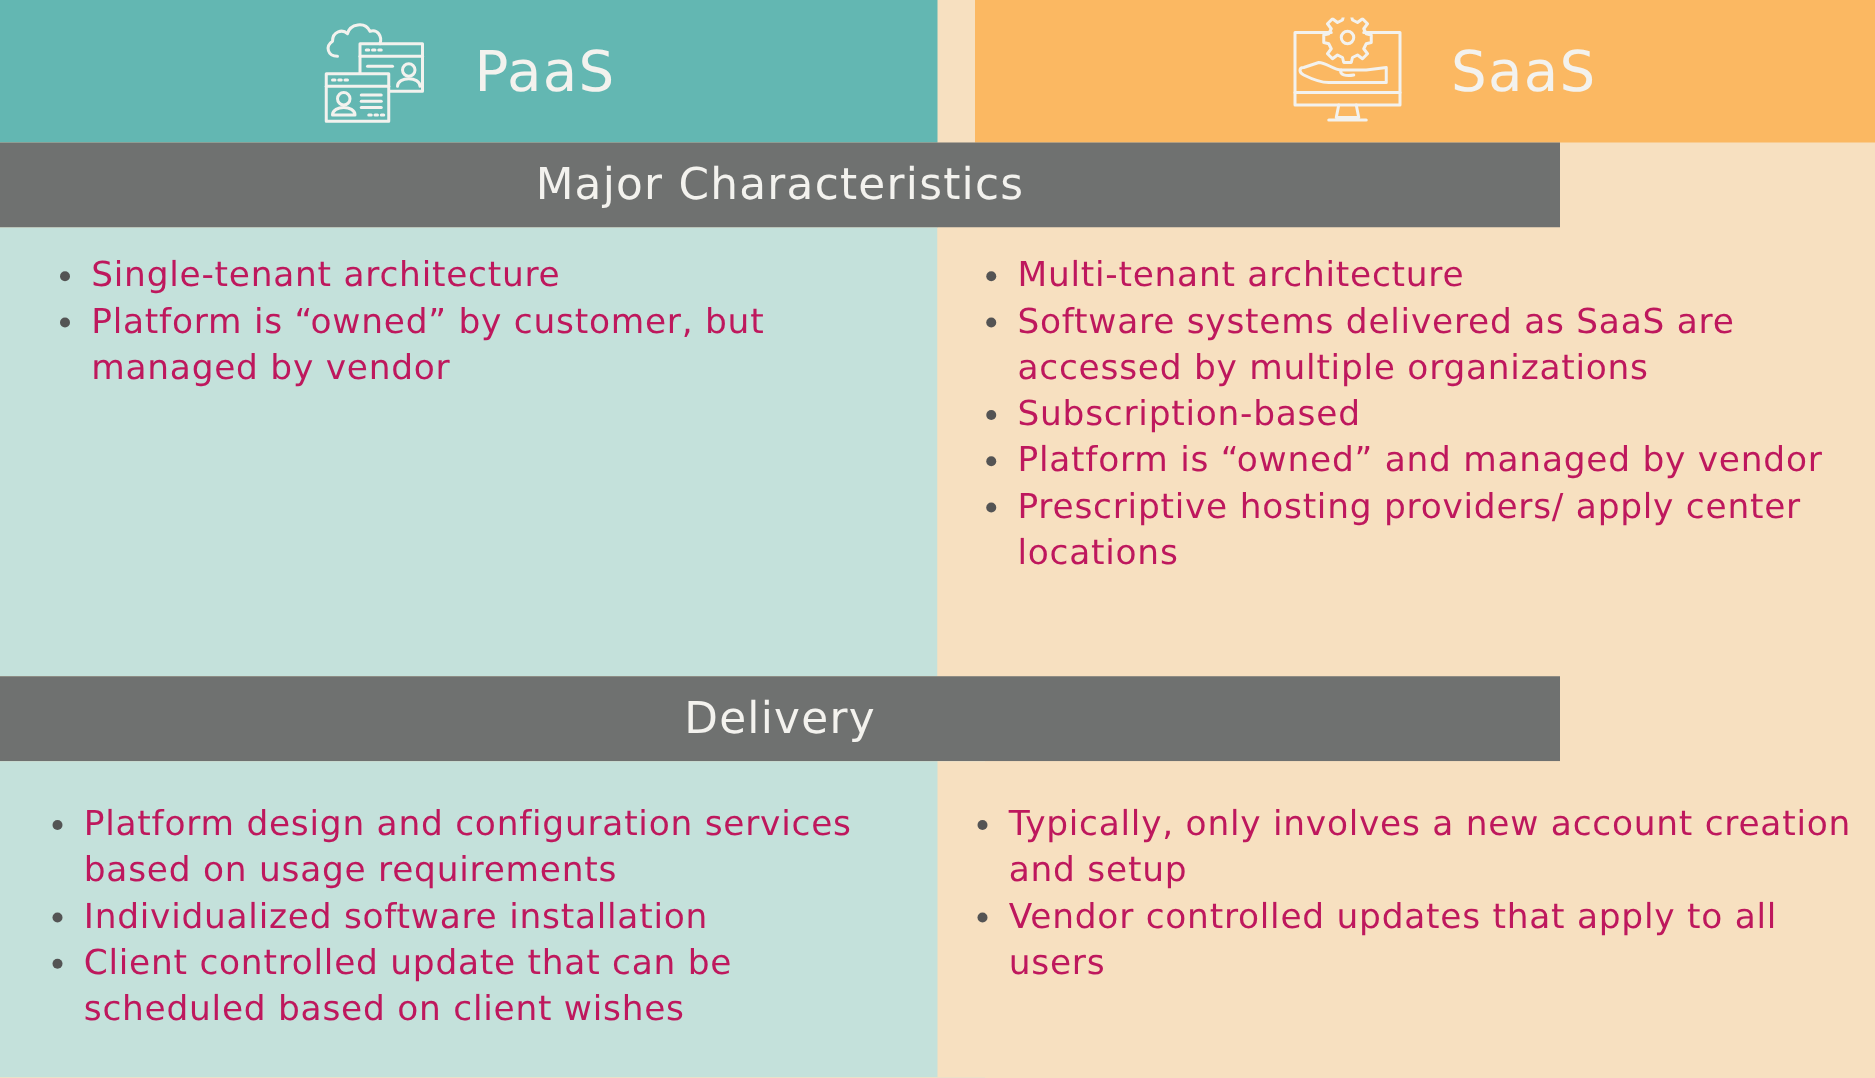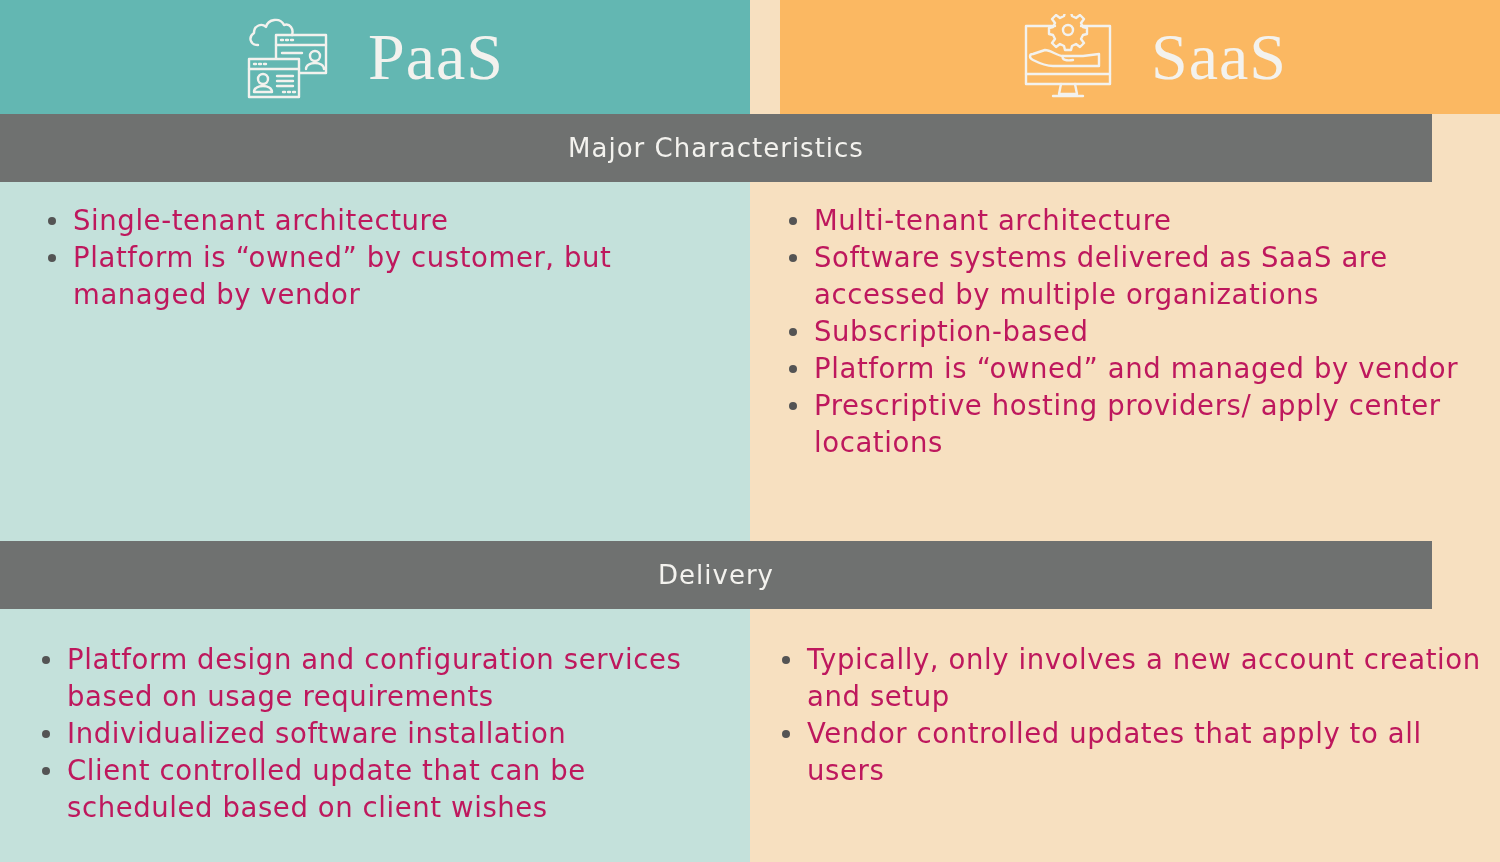--- a/index.html
+++ b/index.html
@@ -2,25 +2,25 @@
 <html><head>
   <meta charset="utf-8">
   <style>
     * { margin: 0; padding: 0; box-sizing: border-box; }
     html, body { width: 1500px; height: 862px; overflow: hidden; }
     body { font-family: "DejaVu Sans", sans-serif; position: relative; background: #f7e0c0; }
 
     .header { position: absolute; top: 0; height: 114px; display: flex; align-items: center; justify-content: center; }
     .header.paas { left: 0; width: 750px; background: #63b7b2; }
     .header.saas { left: 780px; width: 750px; background: #fbb862; }
-    .header .title { color: #f3f2ee; font-size: 66px; font-weight: normal; letter-spacing: 1px; margin-left: 38px; font-family: Liberation Serif, serif; }
+    .header .title { color: #f3f2ee; font-size: 45px; font-weight: normal; letter-spacing: 1px; margin-left: 38px; }
     .header svg { display: block; }
 
-    .band { position: absolute; left: 0; width: 1432px; height: 68px; background: #6f7170; color: #f3f2ee;
-            font-size: 26px; display: flex; align-items: center; justify-content: center; letter-spacing: 1px; }
+    .band { position: absolute; left: 0; width: 1248px; height: 68px; background: #6f7170; color: #f3f2ee;
+            font-size: 35px; display: flex; align-items: center; justify-content: center; letter-spacing: 1px; }
     .band.b1 { top: 114px; }
     .band.b2 { top: 541px; }
 
     .panel { position: absolute; }
     .panel.teal { background: #c4e1db; }
     .panel.peach { background: #f7e0c0; }
     .p1l { left: 0; top: 182px; width: 750px; height: 359px; }
     .p1r { left: 750px; top: 182px; width: 750px; height: 359px; }
     .p2l { left: 0; top: 609px; width: 788px; height: 253px; }
     .p2r { left: 750px; top: 609px; width: 750px; height: 253px; }

